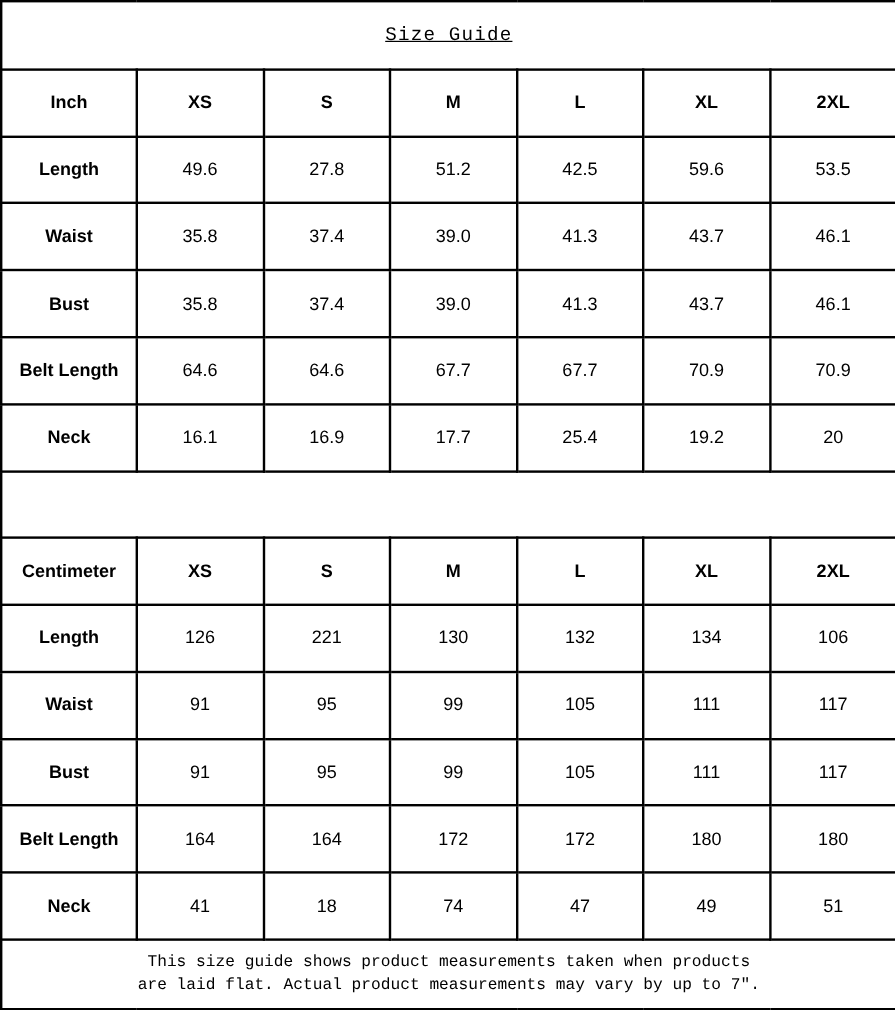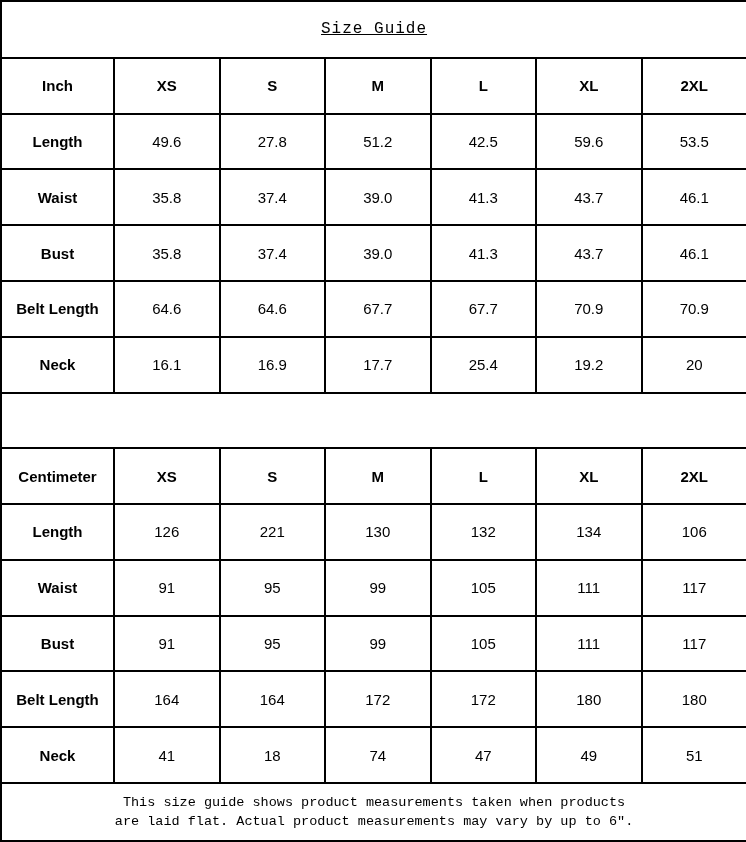--- a/index.html
+++ b/index.html
@@ -198,18 +198,18 @@
       <td>18</td>
       <td>74</td>
       <td>47</td>
       <td>49</td>
       <td>51</td>
     </tr>
 
     <tr class="footer-row">
       <td colspan="7">
         <div>This size guide shows product measurements taken when products</div>
-        <div>are laid flat. Actual product measurements may vary by up to 6″.</div>
+        <div>are laid flat. Actual product measurements may vary by up to 7″.</div>
       </td>
     </tr>
   </tbody>
     </table>
 </div>
 
 </body></html>

